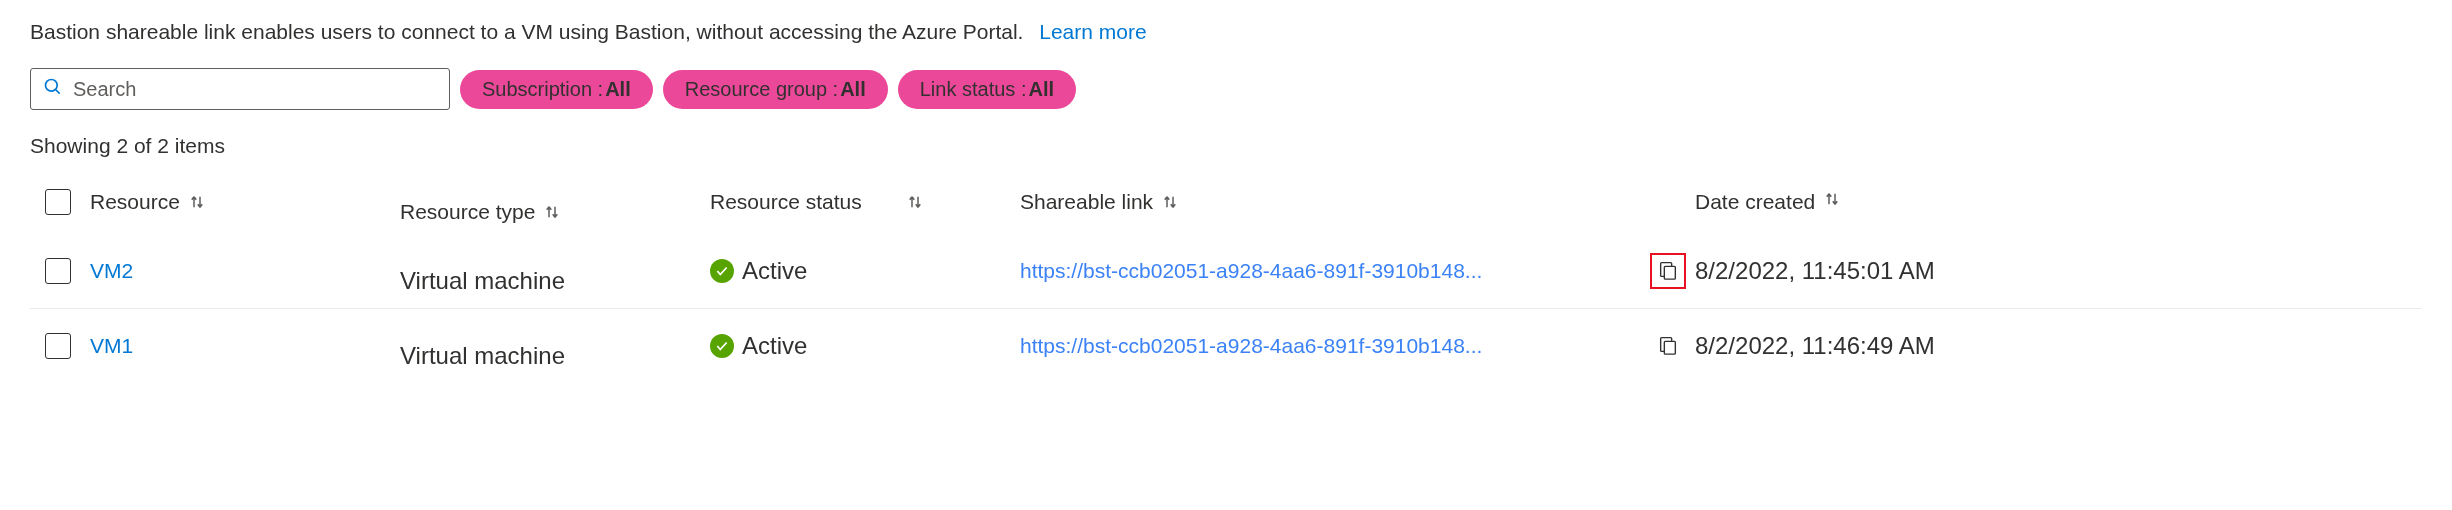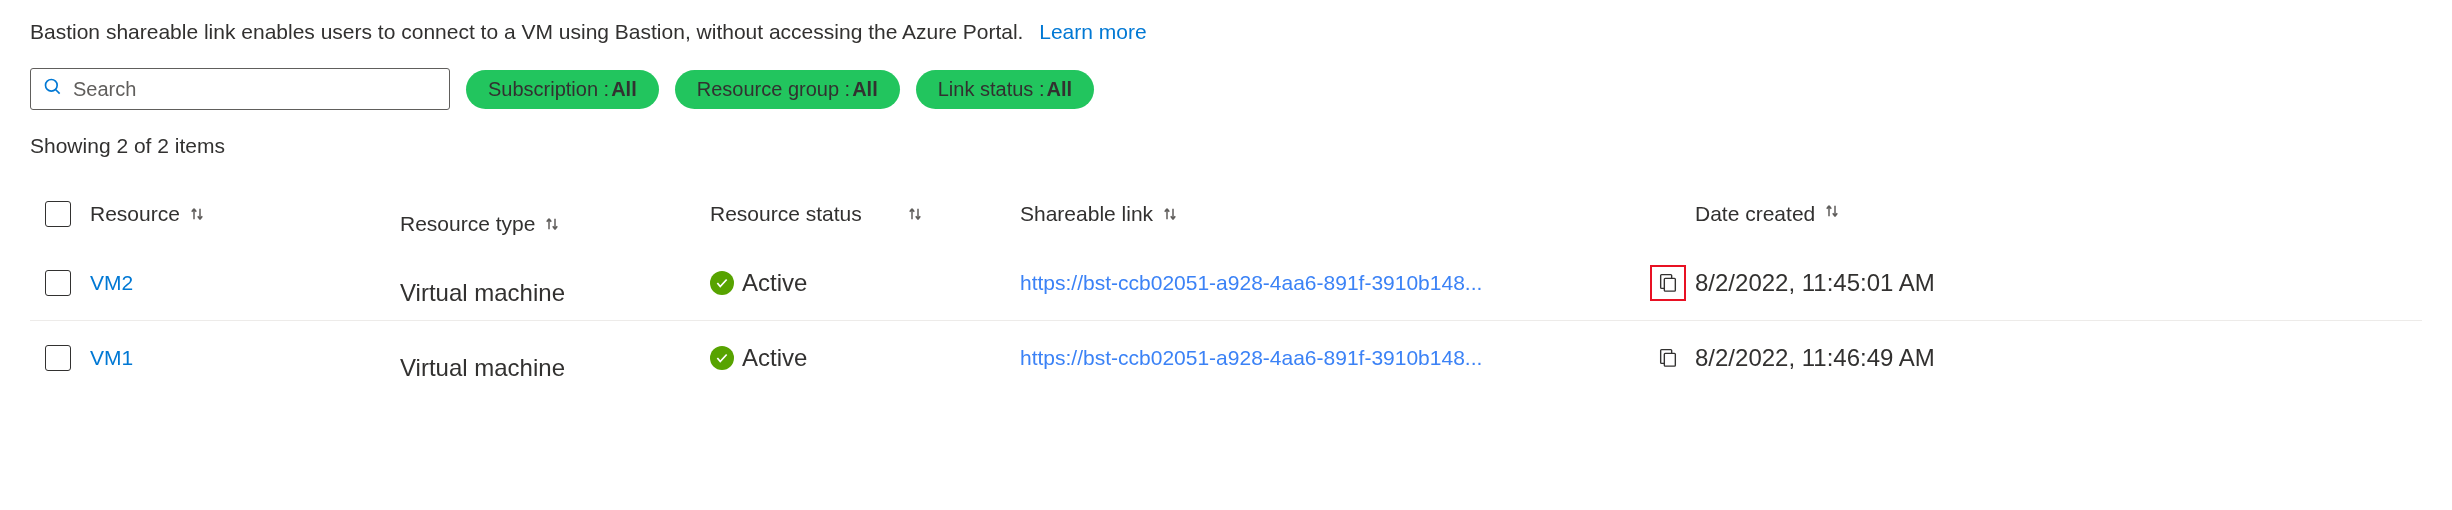--- a/index.html
+++ b/index.html
@@ -20,21 +20,21 @@
       color: #323130;
     }
     .learn-more {
       color: #0078d4;
       text-decoration: none;
       margin-left: 10px;
     }
     .filter-bar {
       display: flex;
       align-items: center;
-      gap: 16px;
+      gap: 10px;
       margin-bottom: 24px;
     }
     .search-box {
       display: flex;
       align-items: center;
       border: 1px solid #605e5c;
       border-radius: 3px;
       height: 42px;
       width: 420px;
       padding: 0 12px;
@@ -55,38 +55,38 @@
       flex: 1;
       color: #605e5c;
       font-family: inherit;
     }
     .search-input::placeholder {
       color: #605e5c;
     }
     .filter-pill {
       display: flex;
       align-items: center;
-      background: #22c55e;
+      background: #ec4899;
       border-radius: 999px;
       padding: 8px 22px;
       font-size: 20px;
       color: #323130;
       cursor: pointer;
       border: none;
       font-family: inherit;
       white-space: nowrap;
     }
     .filter-pill b {
       font-weight: 600;
       margin-left: 2px;
     }
     .count-text {
       font-size: 21px;
       color: #323130;
-      margin-bottom: 24px;
+      margin-bottom: 12px;
     }
     .table {
       width: 100%;
       border-collapse: collapse;
     }
     .table-header {
       display: flex;
       align-items: center;
       padding: 10px 0;
       border-bottom: 0;

